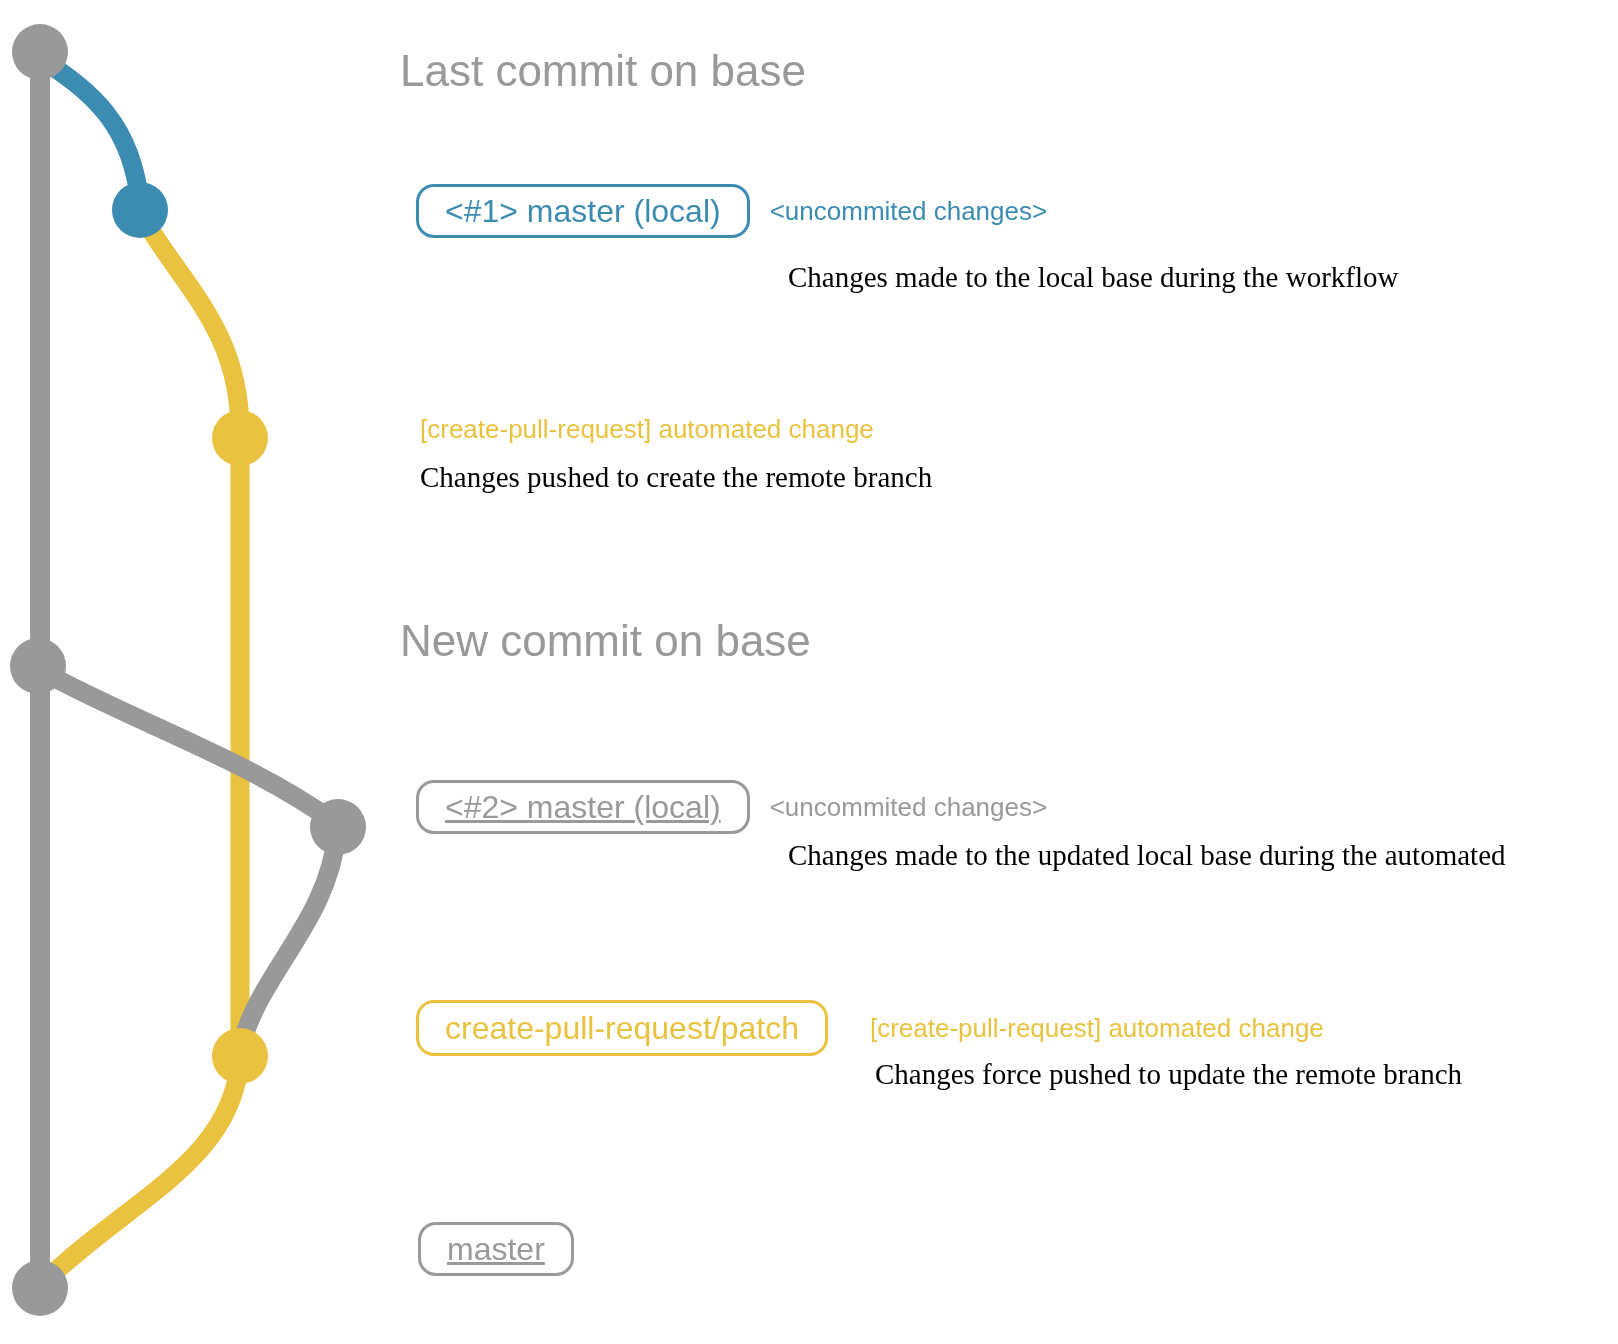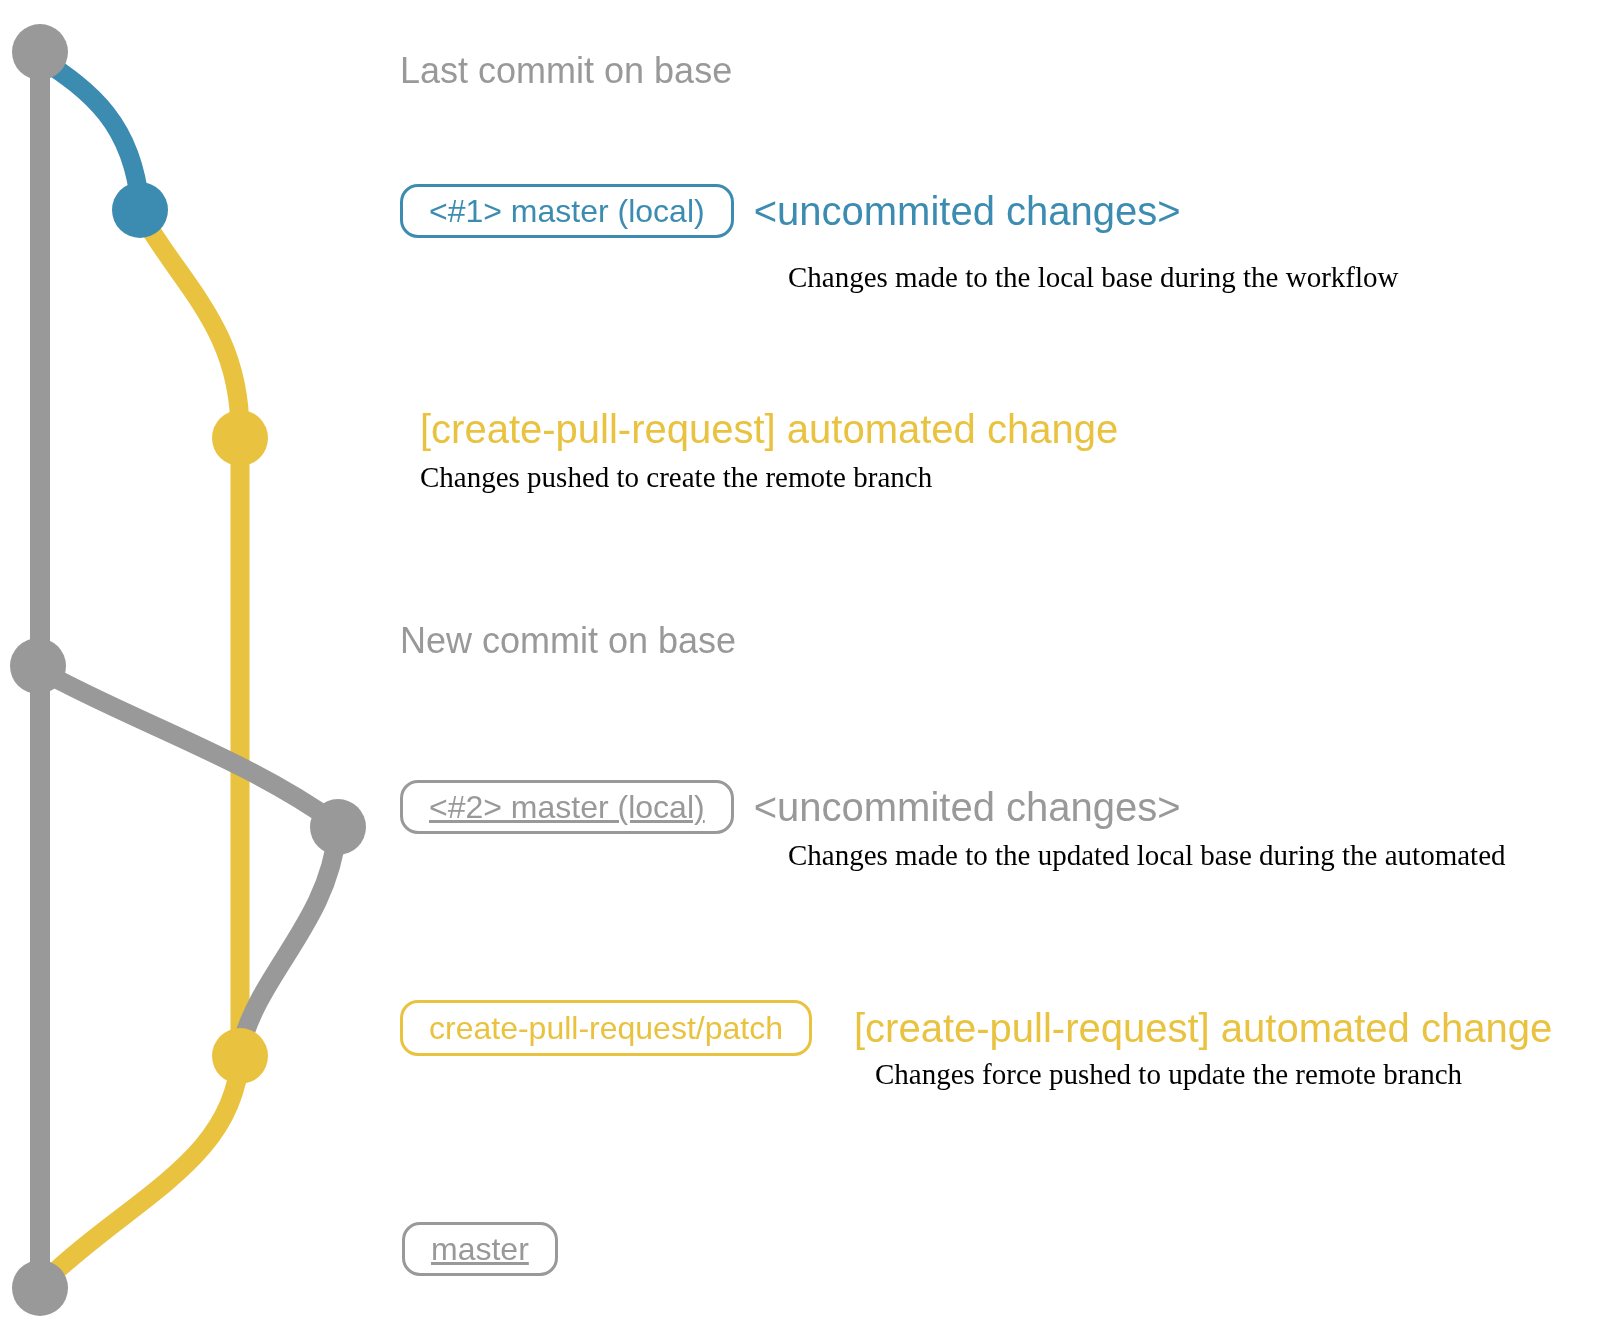--- a/index.html
+++ b/index.html
@@ -34,26 +34,27 @@
   .pill {
     display: flex;
     align-items: center;
     height: 100%;
     padding: 0 26px;
     border-radius: 18px;
     border: 3px solid;
     font-size: 32px;
     line-height: 1;
     white-space: nowrap;
+    margin-left: 16px;
   }
   .pill.blue   { color: var(--c-branch1); border-color: var(--c-branch1); }
   .pill.gray   { color: var(--c-base);    border-color: var(--c-base); text-decoration: underline; }
   .pill.yellow { color: var(--c-branch2); border-color: var(--c-branch2); }
-  .msg { font-size: 40px; line-height: 1; white-space: nowrap; }
-  .msg.lg { font-size: 36px; margin-top: 35px; }
+  .msg { font-size: 26px; line-height: 1; white-space: nowrap; }
+  .msg.lg { font-size: 44px; margin-top: 35px; }
   .msg.blue   { color: var(--c-branch1); }
   .msg.gray   { color: var(--c-base); }
   .msg.yellow { color: var(--c-branch2); margin-left: 22px; }
   .caption {
     position: absolute;
     font-family: "Liberation Serif", serif;
     font-size: 29px;
     line-height: 34px;
     color: var(--c-caption);
     white-space: nowrap;

